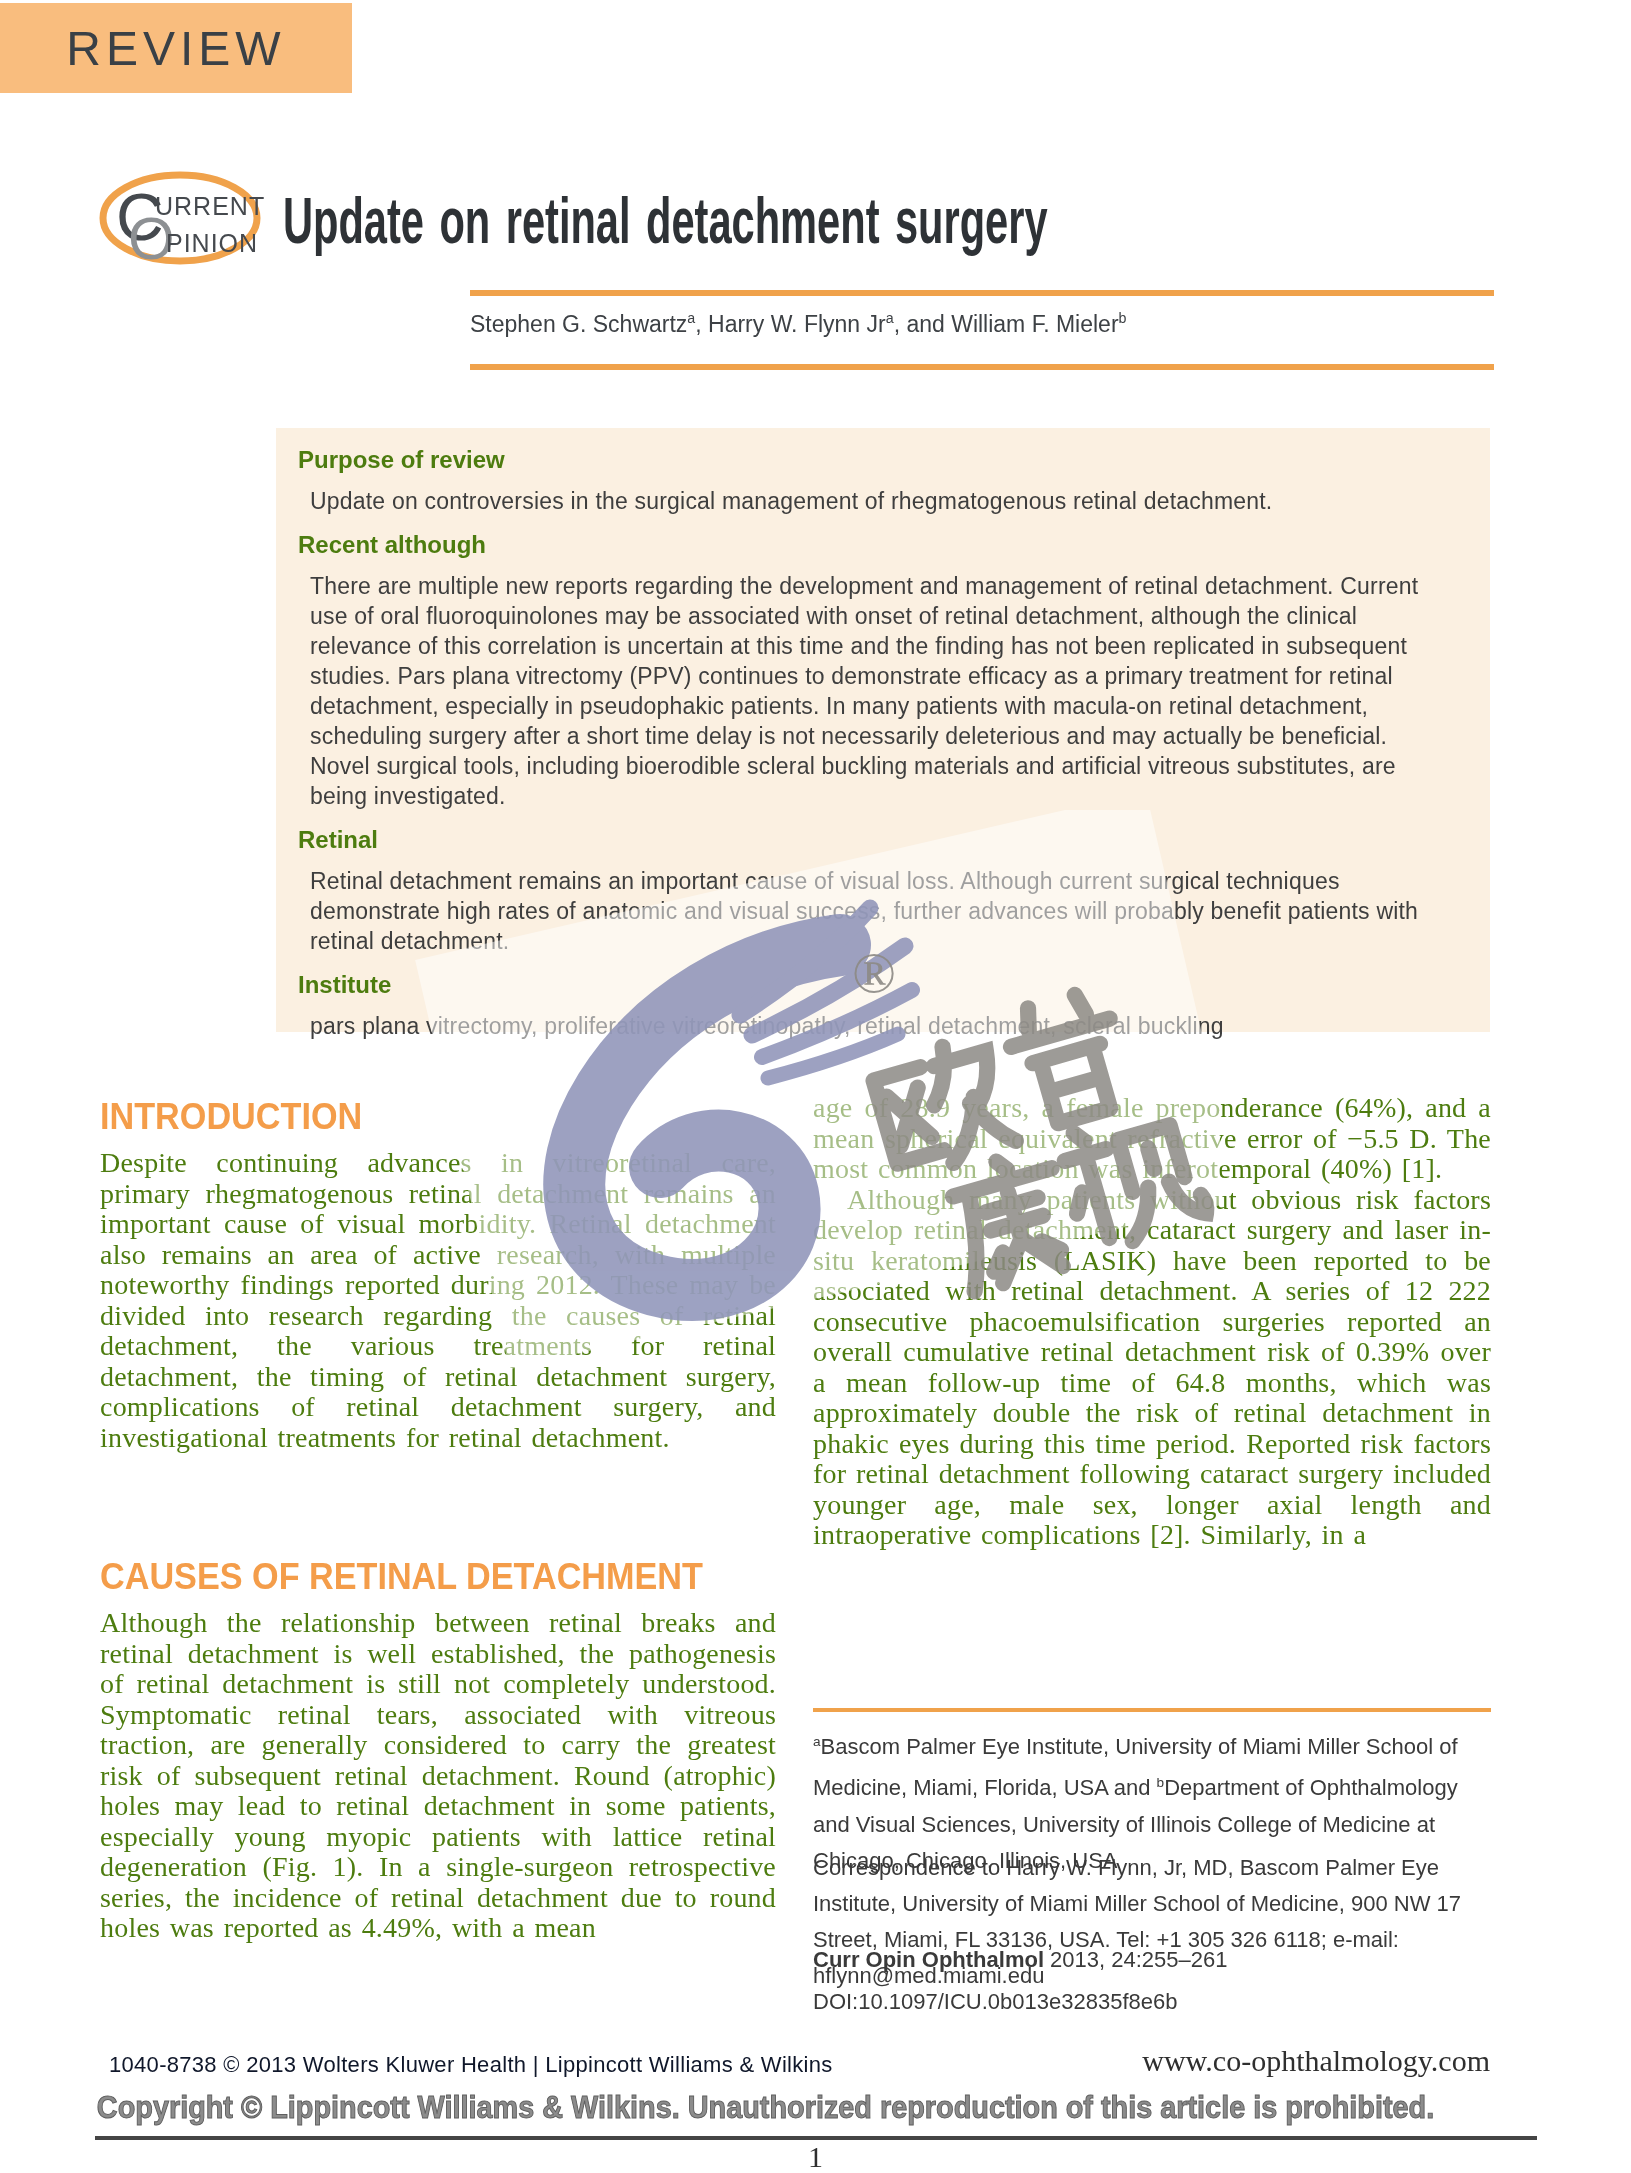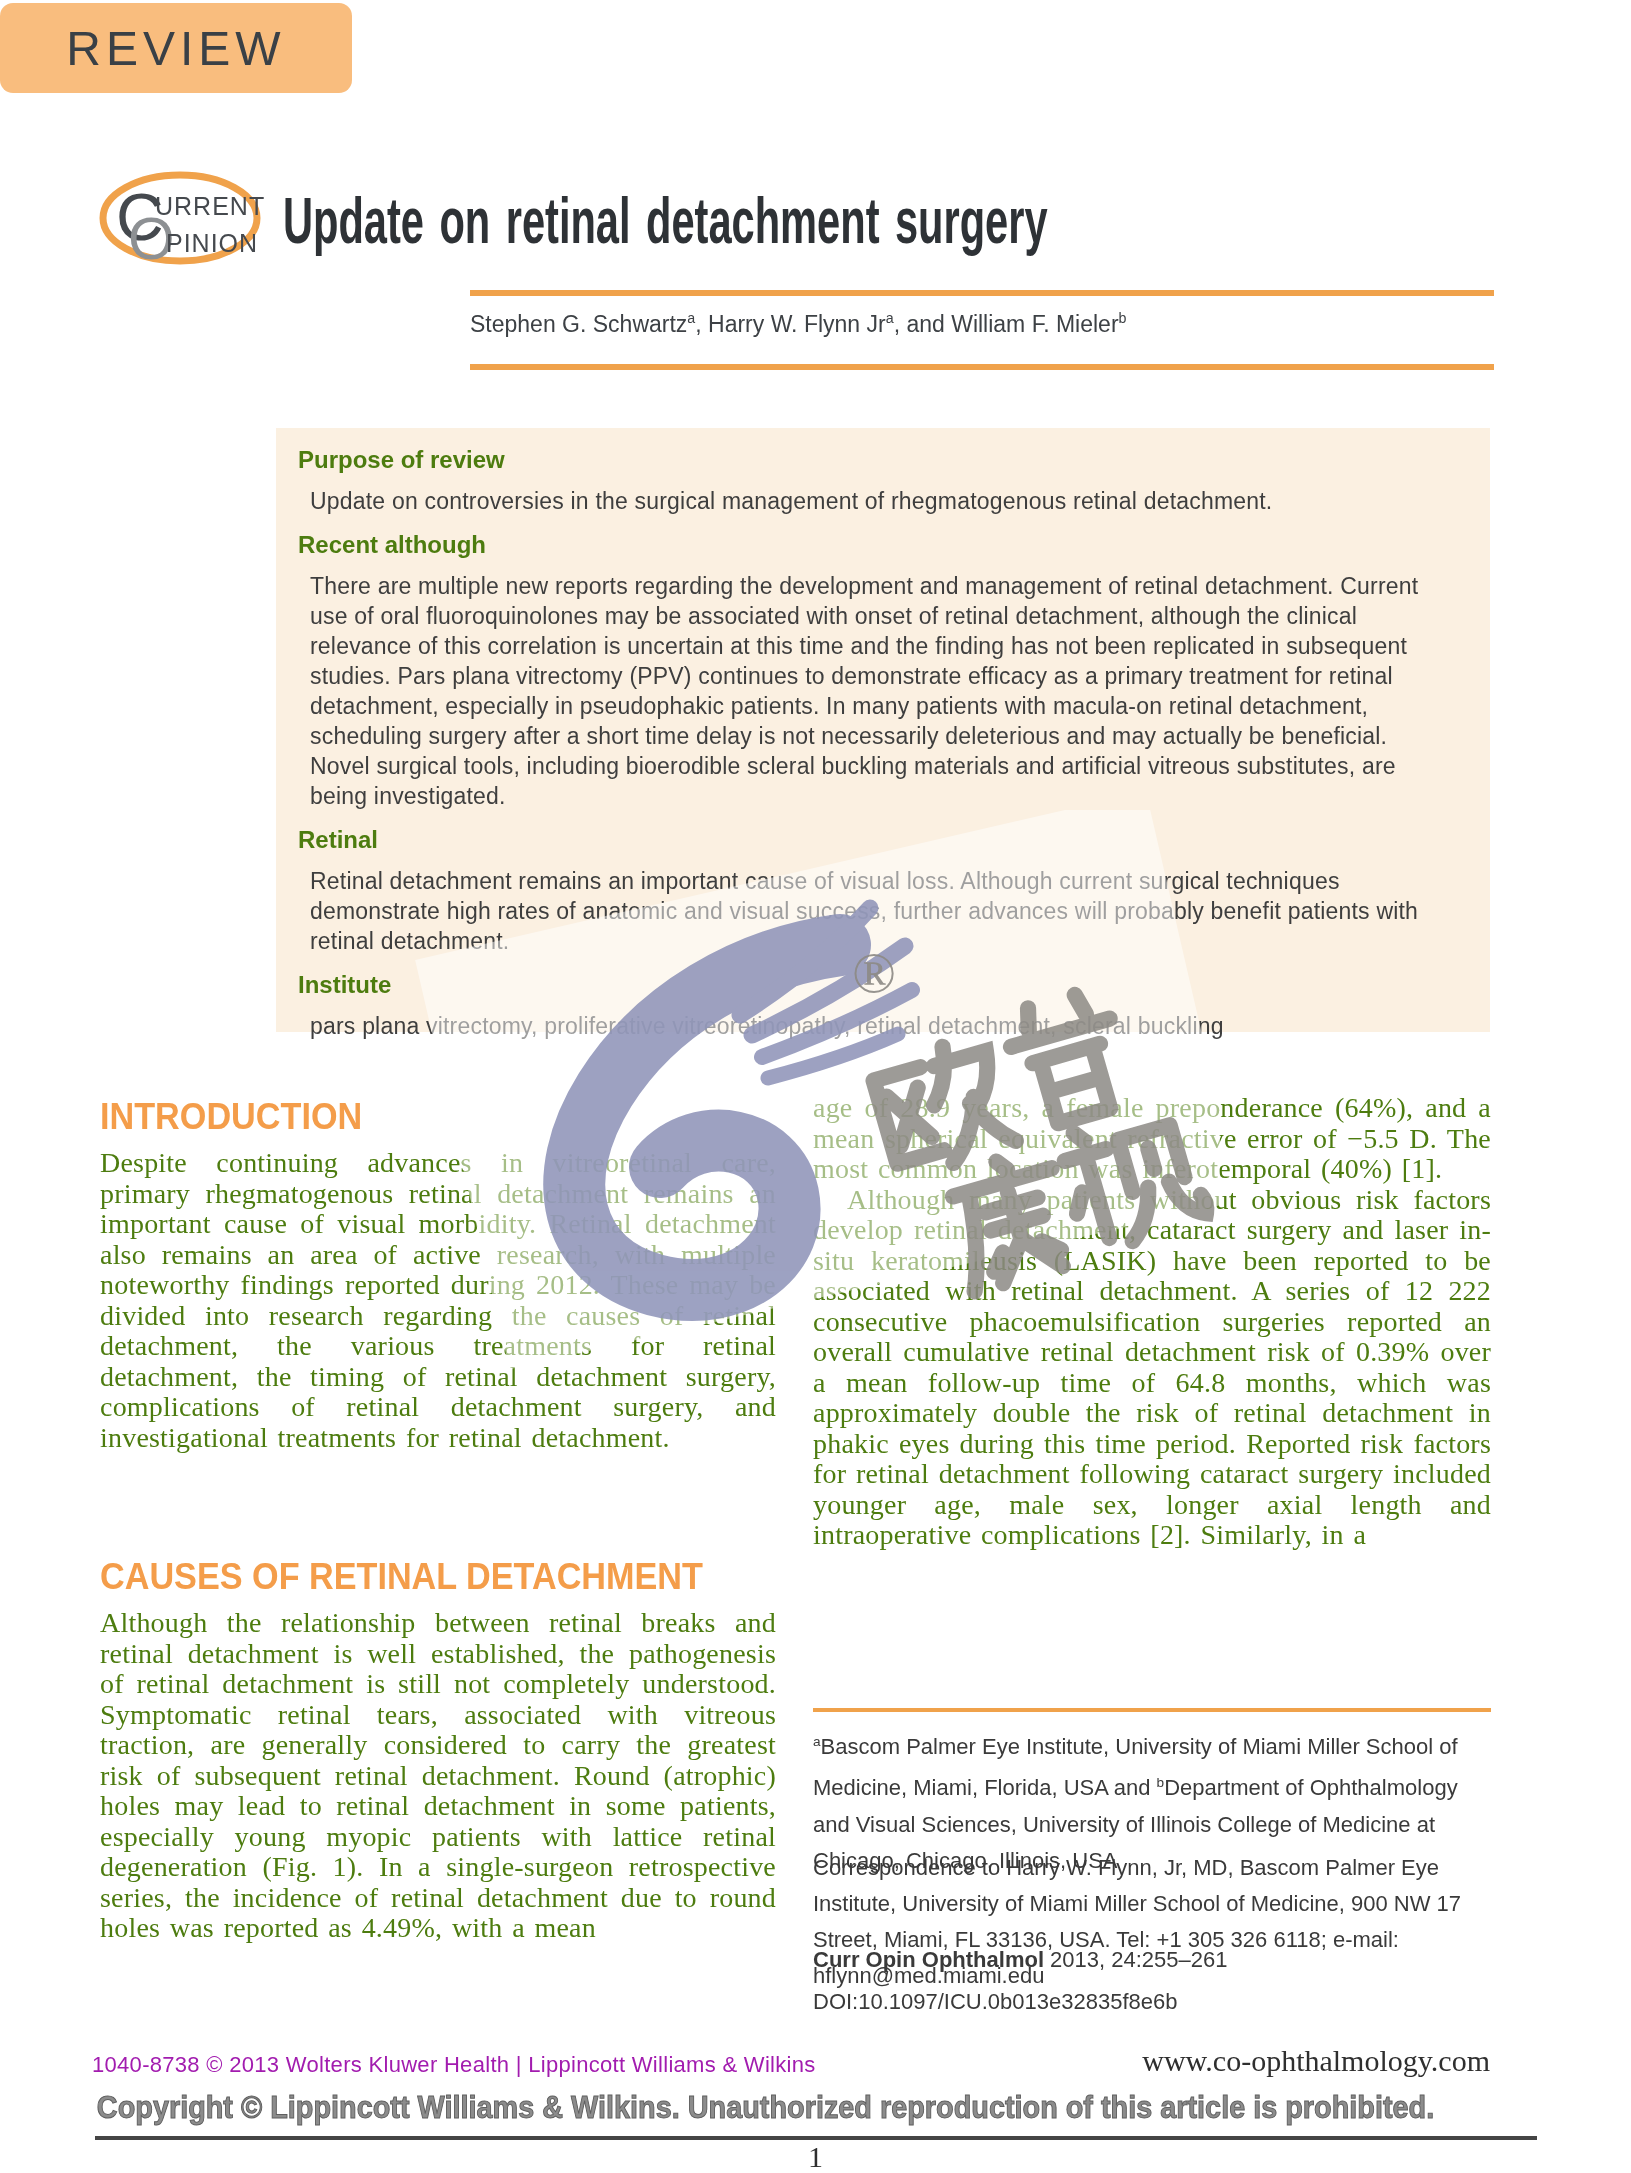--- a/index.html
+++ b/index.html
@@ -1,20 +1,20 @@
 <!DOCTYPE html>
 <html><head>
 <meta charset="utf-8">
 <style>
   html,body{margin:0;padding:0;background:#ffffff;}
   .page{position:relative;width:1631px;height:2173px;background:#ffffff;overflow:hidden;
         font-family:"Liberation Sans",sans-serif;color:#2f3136;}
   
   .review-banner{position:absolute;left:0;top:3px;width:352px;height:90px;background:#f9bd7e;
-        display:flex;align-items:center;justify-content:center;border-radius:13px;}
+        display:flex;align-items:center;justify-content:center;}
   .review-banner span{font-size:48px;letter-spacing:5px;color:#3a4046;font-weight:400;}
   .logo-svg{position:absolute;left:98px;top:170px;}
   .article-title{position:absolute;left:283px;top:184px;font-size:64px;font-weight:700;
         letter-spacing:0px;word-spacing:6px;color:#2e3236;white-space:nowrap;
         transform:scaleX(0.65);transform-origin:left top;}
   .rule-orange{position:absolute;background:#f0a24b;height:6px;}
   .authors{position:absolute;left:470px;top:310px;width:1024px;font-size:23px;
         color:#3d4145;}
   .authors sup{font-size:0.62em;}
   
@@ -28,21 +28,21 @@
         transform:scaleX(0.95);transform-origin:left top;}
   .serif-body{font-family:"Liberation Serif",serif;font-size:28px;line-height:30.5px;color:#4d7c0f;
         text-align:justify;letter-spacing:0.2px;word-spacing:2.5px;margin:0;}
   .colblock{position:absolute;width:676px;}
   .indent{text-indent:34px;}
   
   .footnote{position:absolute;left:813px;width:678px;font-size:22px;line-height:36px;color:#3a3a3a;}
   .footnote sup{font-size:0.62em;}
   .cite-journal{font-weight:700;}
   
-  .footer-issn{position:absolute;left:92px;top:2052px;font-size:22px;color:#a21caf;letter-spacing:0.3px;}
+  .footer-issn{position:absolute;left:109px;top:2052px;font-size:22px;color:#0f172a;letter-spacing:0.3px;}
   .footer-url{position:absolute;top:2044px;right:141px;font-family:"Liberation Serif",serif;
         font-size:30px;color:#2f2f2f;}
   .copyright-line{position:absolute;left:95px;top:2090px;width:1442px;text-align:center;
         font-size:31px;font-weight:700;color:#8c8c8c;-webkit-text-stroke:1px #5f5f5f;
         transform:scaleX(0.93);transform-origin:left top;white-space:nowrap;}
   .bottom-rule{position:absolute;left:95px;top:2136px;width:1442px;height:4px;background:#454545;}
   .page-number{position:absolute;left:0;top:2140px;width:1631px;text-align:center;
         font-family:"Liberation Serif",serif;font-size:30px;color:#2f2f2f;}
   
   .watermark{position:absolute;left:400px;top:810px;pointer-events:none;z-index:6;}

